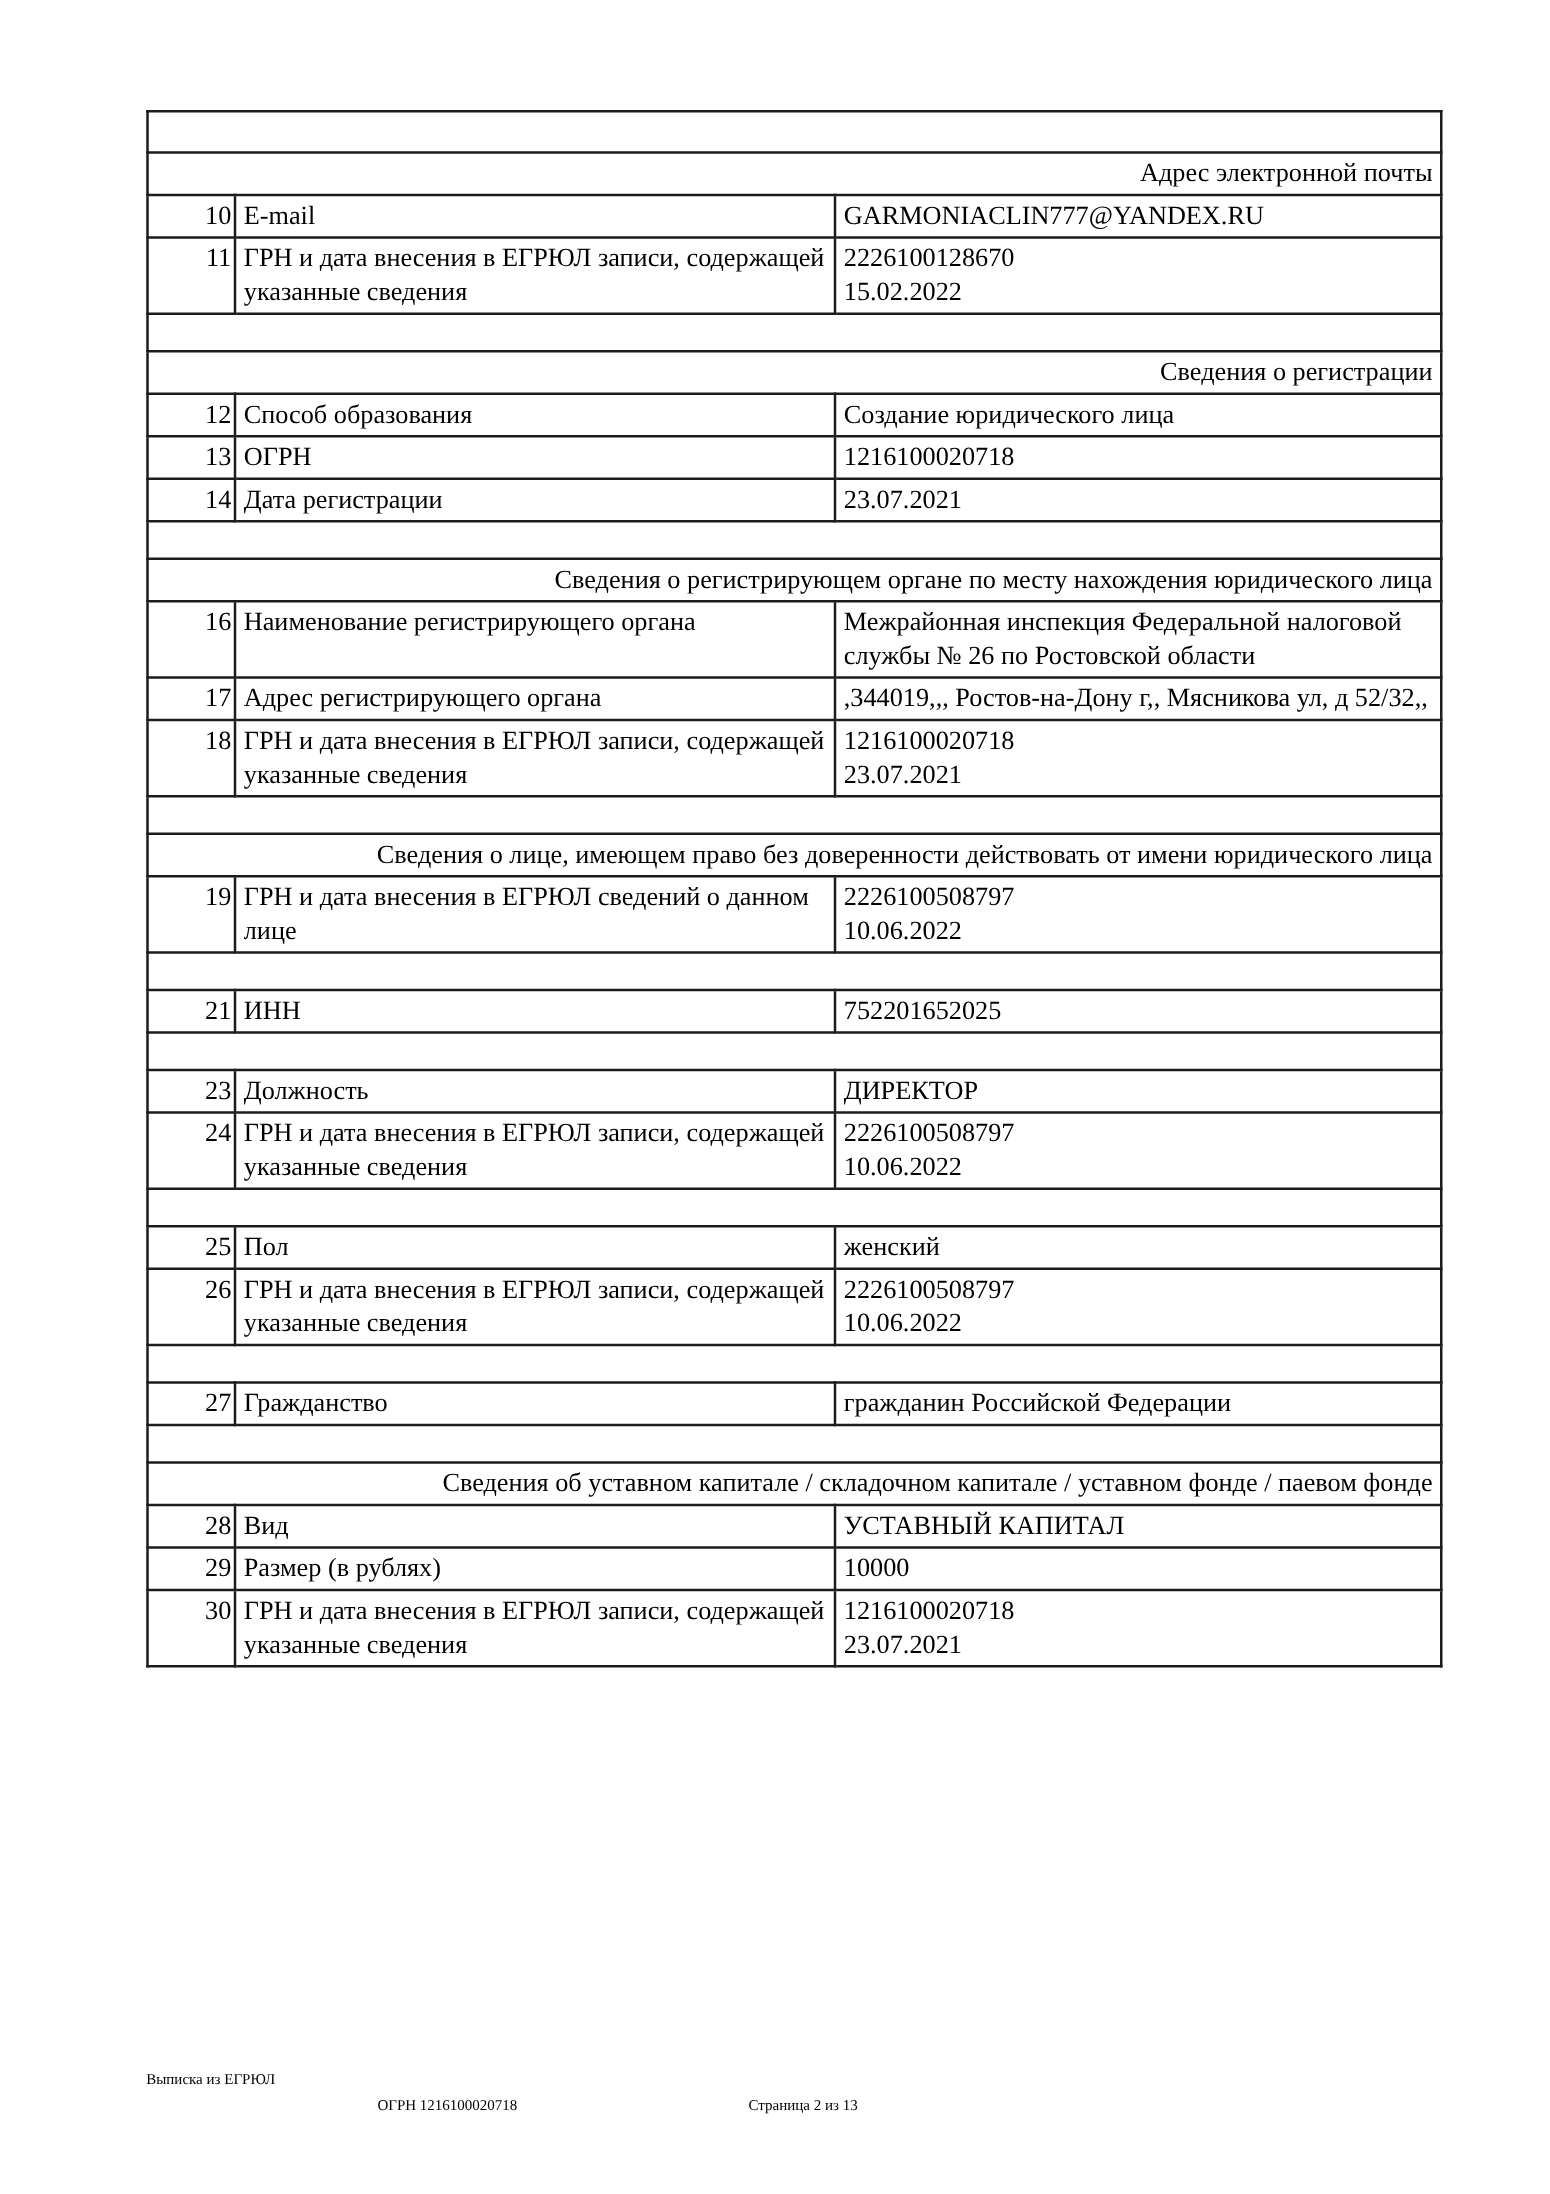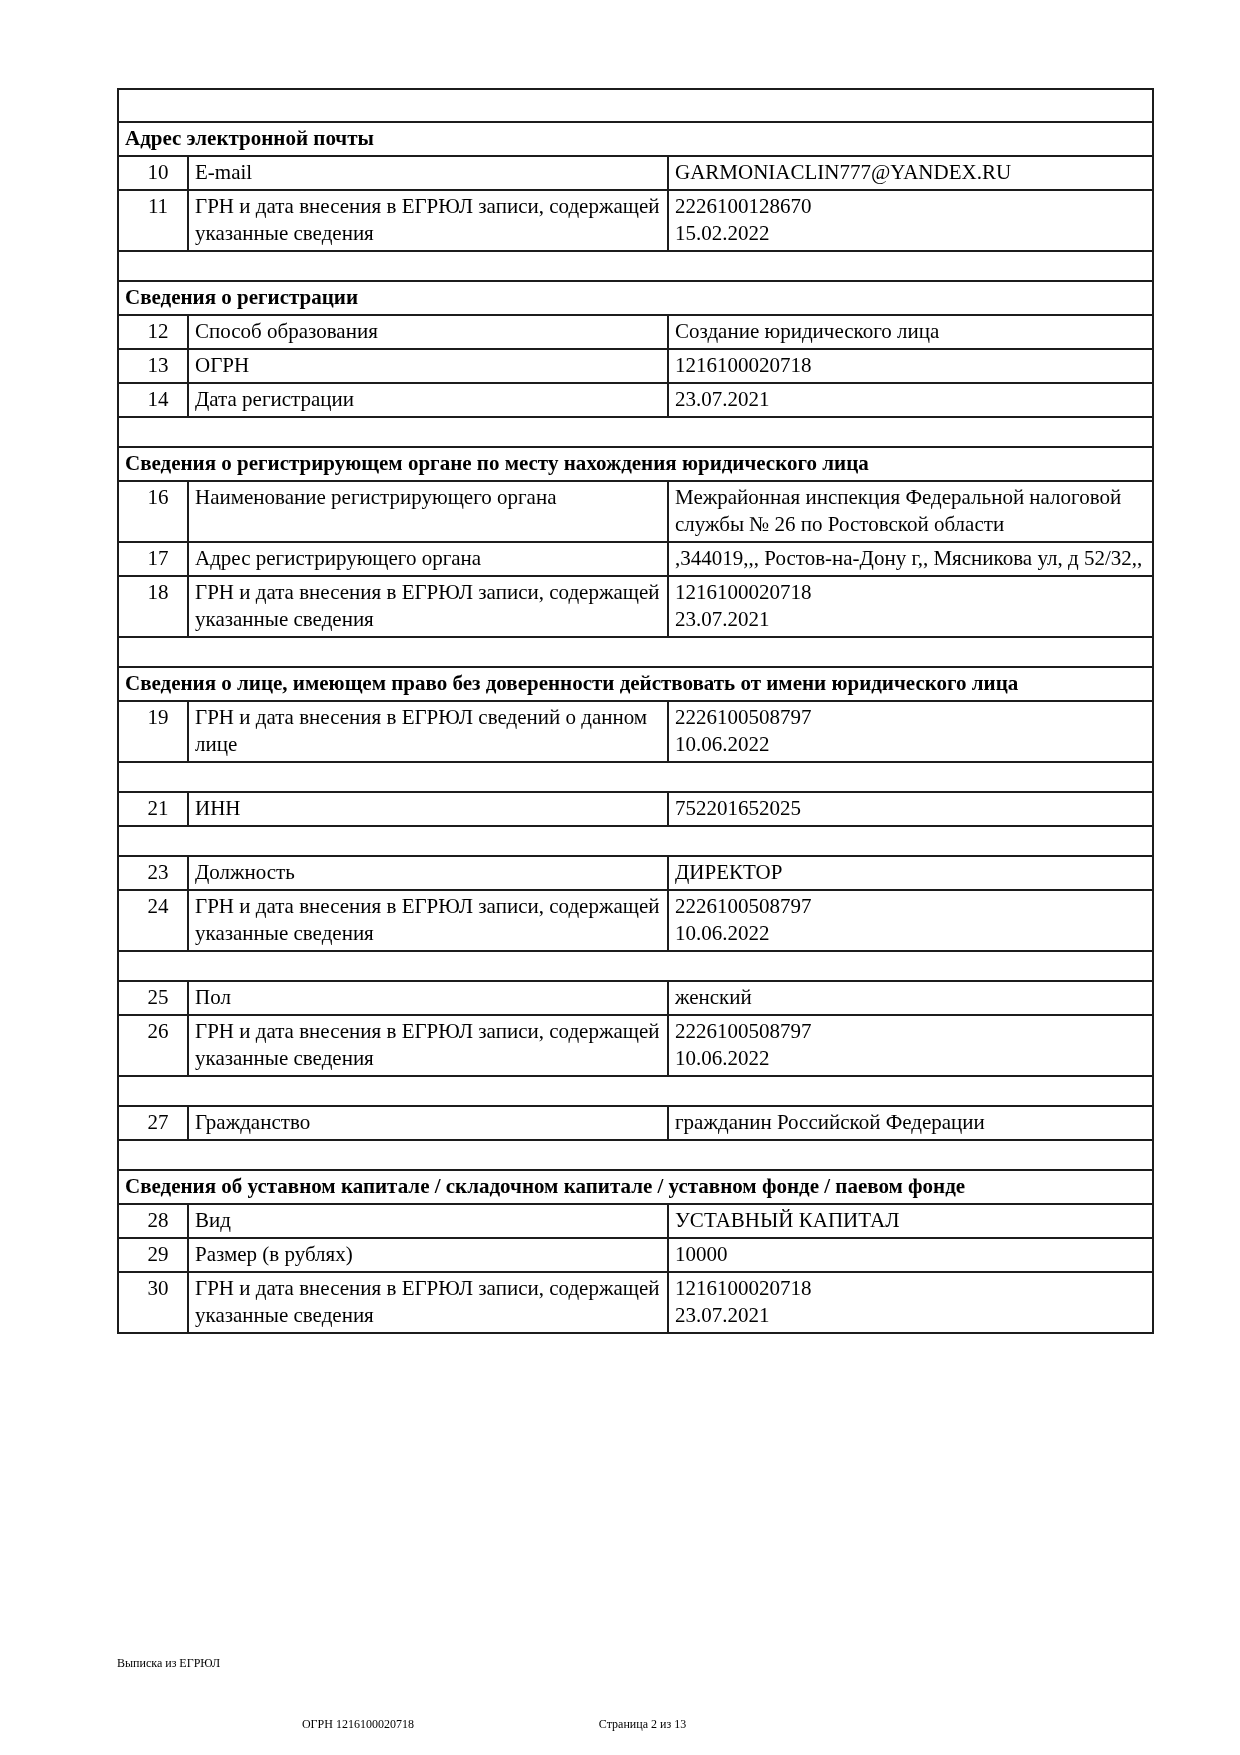--- a/index.html
+++ b/index.html
@@ -25,27 +25,27 @@
   .doc-table td {
     border: 2px solid #1c1c1c;
     vertical-align: top;
     font-size: 21px;
     line-height: 27px;
     padding: 2px 6px 3px 6px;
     overflow: hidden;
     word-wrap: break-word;
   }
   .doc-table td.cell-num {
-    text-align: center;
+    text-align: right;
     padding-left: 12px;
     padding-right: 2px;
   }
   .doc-table tr.header-row td {
-    font-weight: bold;
-    text-align: left;
+    font-weight: normal;
+    text-align: right;
   }
   .doc-table tr.spacer-row td {
     height: 28px;
     padding: 0;
   }
   .doc-table tr.spacer-row.spacer-top td {
     height: 31px;
   }
   .page-footer {
     position: absolute;
@@ -54,21 +54,21 @@
     width: 1051px;
     font-size: 12px;
     line-height: 21px;
   }
   .footer-line2 {
     display: grid;
     grid-template-columns: 1fr auto 1fr;
     align-items: baseline;
   }
   .footer-ogrn { text-align: center; }
-  .footer-page { text-align: left; margin-top: 40px; }
+  .footer-page { text-align: left; }
 </style>
 </head>
 <body>
 
 <div class="page">
 
   <table class="doc-table">
     <colgroup>
       <col style="width:70px">
       <col style="width:480px">

